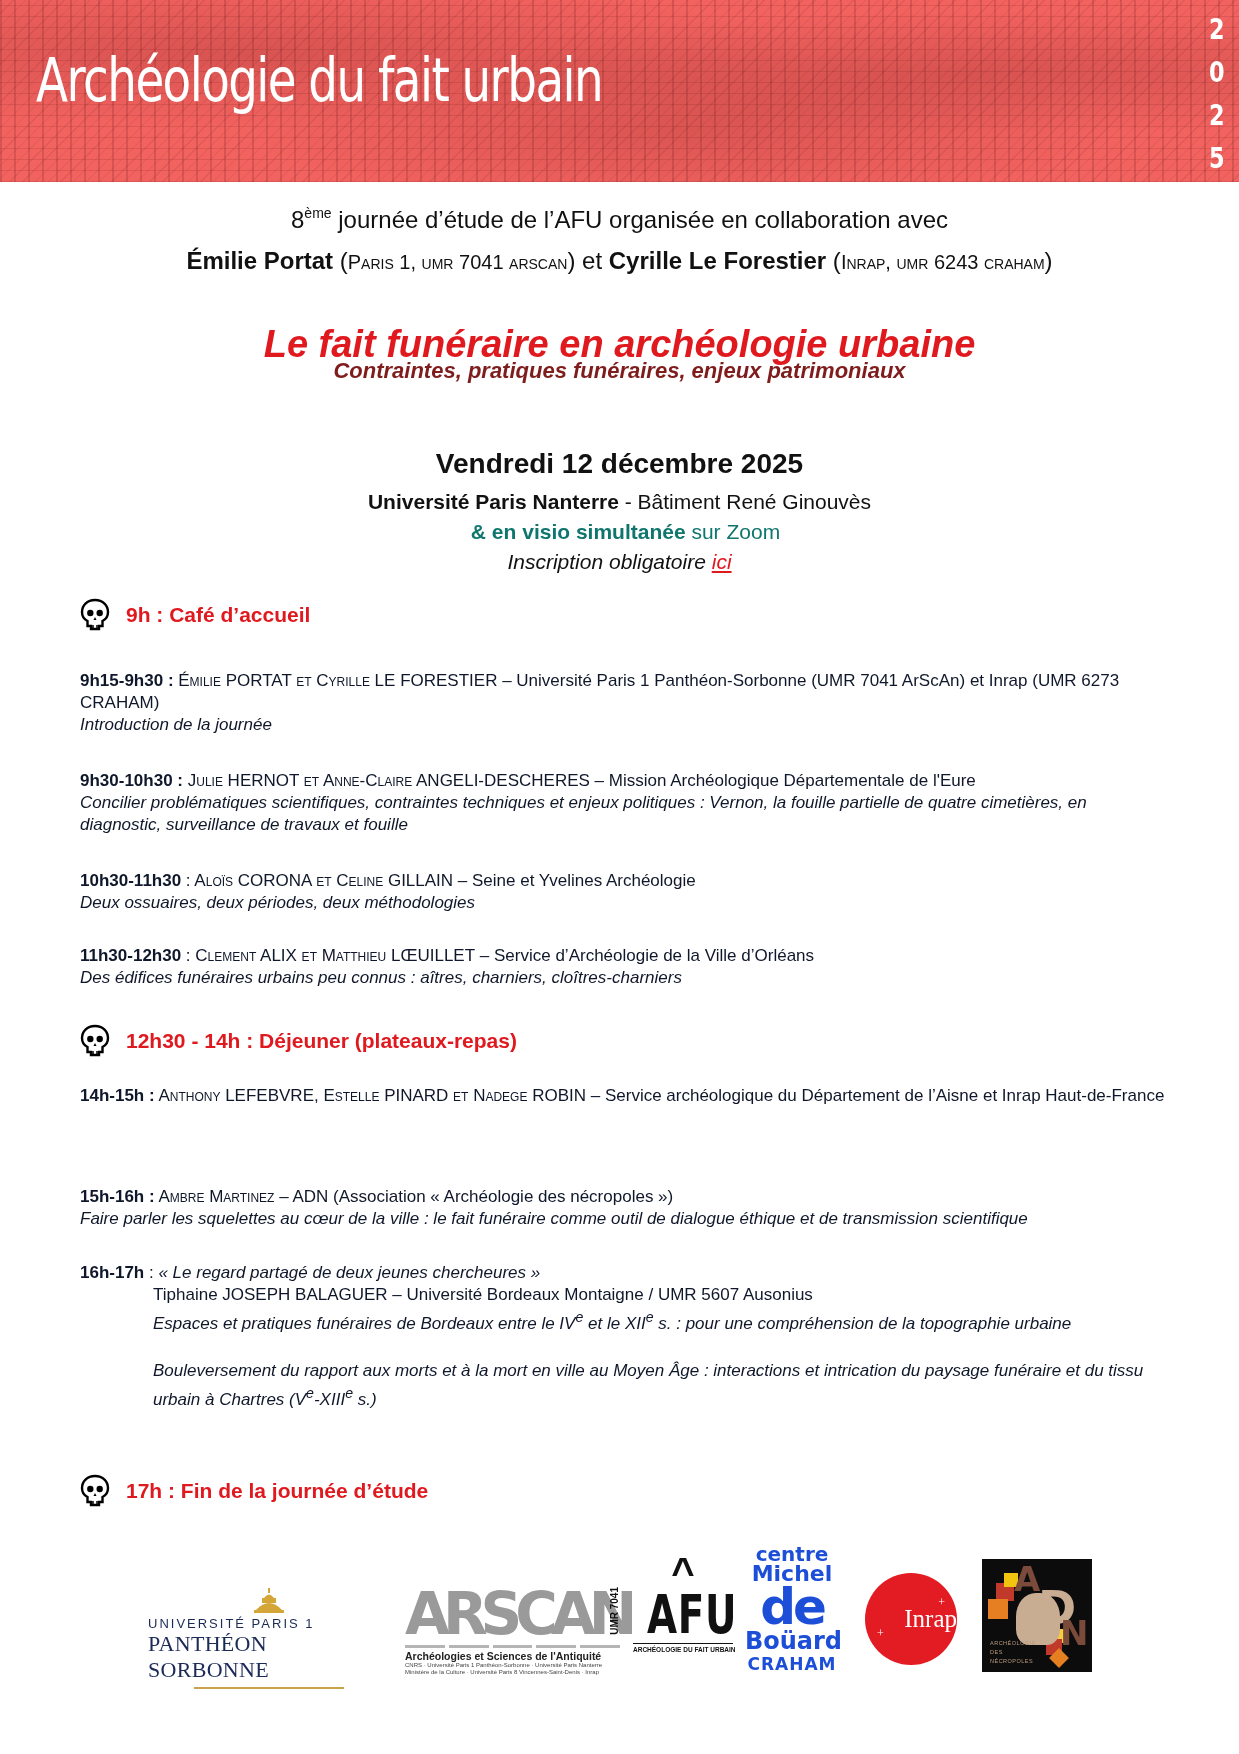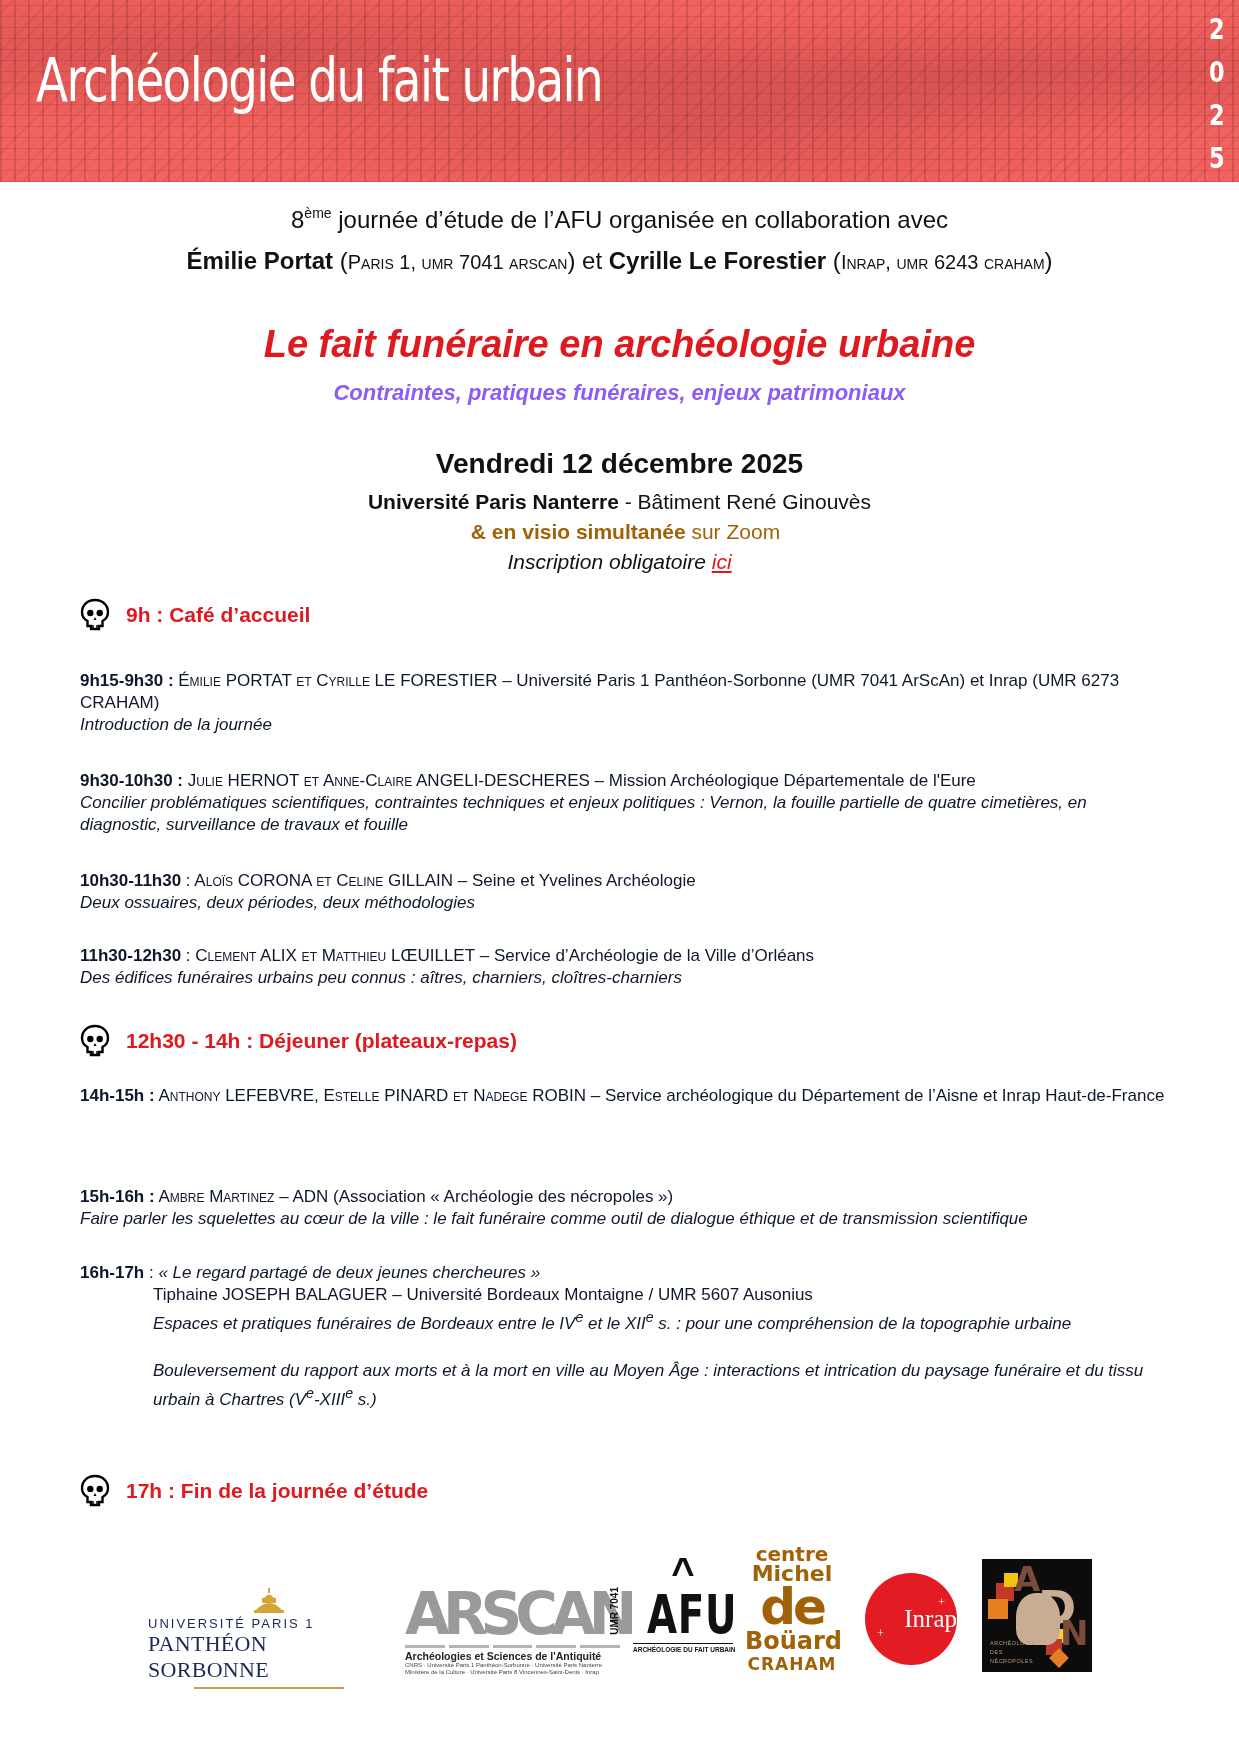--- a/index.html
+++ b/index.html
@@ -38,25 +38,25 @@
 
   
   .center { position: absolute; left: 0; width: 1239px; text-align: center; }
   .intro-line1 { top: 205px; font-size: 24px; color: #111; }
   .intro-line1 sup { font-size: 14px; vertical-align: 10px; }
   .intro-line2 { top: 247px; font-size: 24px; color: #111; }
   .intro-line2 b { font-weight: bold; }
   .sc { font-variant: small-caps; font-size: 20px; }
 
   .event-title { top: 323px; font-size: 38px; color: #e0191f; font-weight: bold; font-style: italic; }
-  .event-subtitle { top: 380px; font-size: 22px; color: #8b5cf6; font-weight: bold; font-style: italic; }
+  .event-subtitle { top: 358px; font-size: 22px; color: #7f1d1d; font-weight: bold; font-style: italic; }
 
   .event-date { top: 448px; font-size: 28px; font-weight: bold; color: #111; }
   .venue { top: 490px; font-size: 21px; color: #111; }
-  .visio { top: 520px; font-size: 21px; color: #a16207; padding-left: 12px; }
+  .visio { top: 520px; font-size: 21px; color: #0f766e; padding-left: 12px; }
   .inscription { top: 550px; font-size: 21px; font-style: italic; color: #111; }
   .inscription a { color: #e0191f; text-decoration: underline; }
 
   
   .milestone {
     position: absolute; left: 80px; display: flex; align-items: center; gap: 16px;
   }
   .skull { width: 30px; height: 34px; display: inline-block; }
   .milestone-label { color: #e0191f; font-weight: bold; font-size: 21px; }
 
@@ -82,21 +82,21 @@
   .logo-arscan .bars { display: flex; gap: 4px; margin-top: 2px; }
   .logo-arscan .bars i { display: block; height: 3px; flex: 1; background: #b5b5b5; }
   .logo-arscan .l1 { font-size: 10.5px; font-weight: bold; color: #222; margin-top: 2px; white-space: nowrap; }
   .logo-arscan .l2 { font-size: 6px; color: #444; white-space: nowrap; line-height: 7px; }
 
   .logo-afu { left: 633px; top: 12px; width: 100px; text-align: center; }
   .logo-afu .hat { font-size: 40px; line-height: 30px; color: #111; font-weight: bold; }
   .logo-afu .afu { font-family: "DejaVu Sans", sans-serif; font-weight: bold; font-size: 54px; line-height: 56px; color: #111; transform: scaleX(0.72); letter-spacing: 1px; }
   .logo-afu .sub { font-size: 6.5px; color: #111; font-weight: bold; border-top: 1px solid #111; padding-top: 2px; white-space: nowrap; }
 
-  .logo-craham { left: 742px; top: 0px; width: 100px; text-align: center; color: #a16207; font-family: "DejaVu Sans", sans-serif; font-weight: bold; }
+  .logo-craham { left: 742px; top: 0px; width: 100px; text-align: center; color: #1d4ed8; font-family: "DejaVu Sans", sans-serif; font-weight: bold; }
   .logo-craham .c1 { font-size: 20px; line-height: 18px; }
   .logo-craham .c2 { font-size: 22px; line-height: 22px; }
   .logo-craham .de { font-size: 50px; line-height: 44px; letter-spacing: -3px; }
   .logo-craham .c3 { font-size: 24px; line-height: 24px; text-align: right; }
   .logo-craham .c4 { font-size: 17px; line-height: 22px; letter-spacing: 1px; }
 
   .logo-inrap { left: 865px; top: 28px; width: 92px; height: 92px; border-radius: 50%; background: #e31b23; color: #fff; display: flex; align-items: center; justify-content: flex-end; font-family: "Liberation Serif", serif; font-size: 25px; }
   .logo-inrap .plus1 { position: absolute; right: 12px; top: 22px; font-size: 12px; }
   .logo-inrap .plus2 { position: absolute; left: 12px; bottom: 24px; font-size: 12px; }
 

